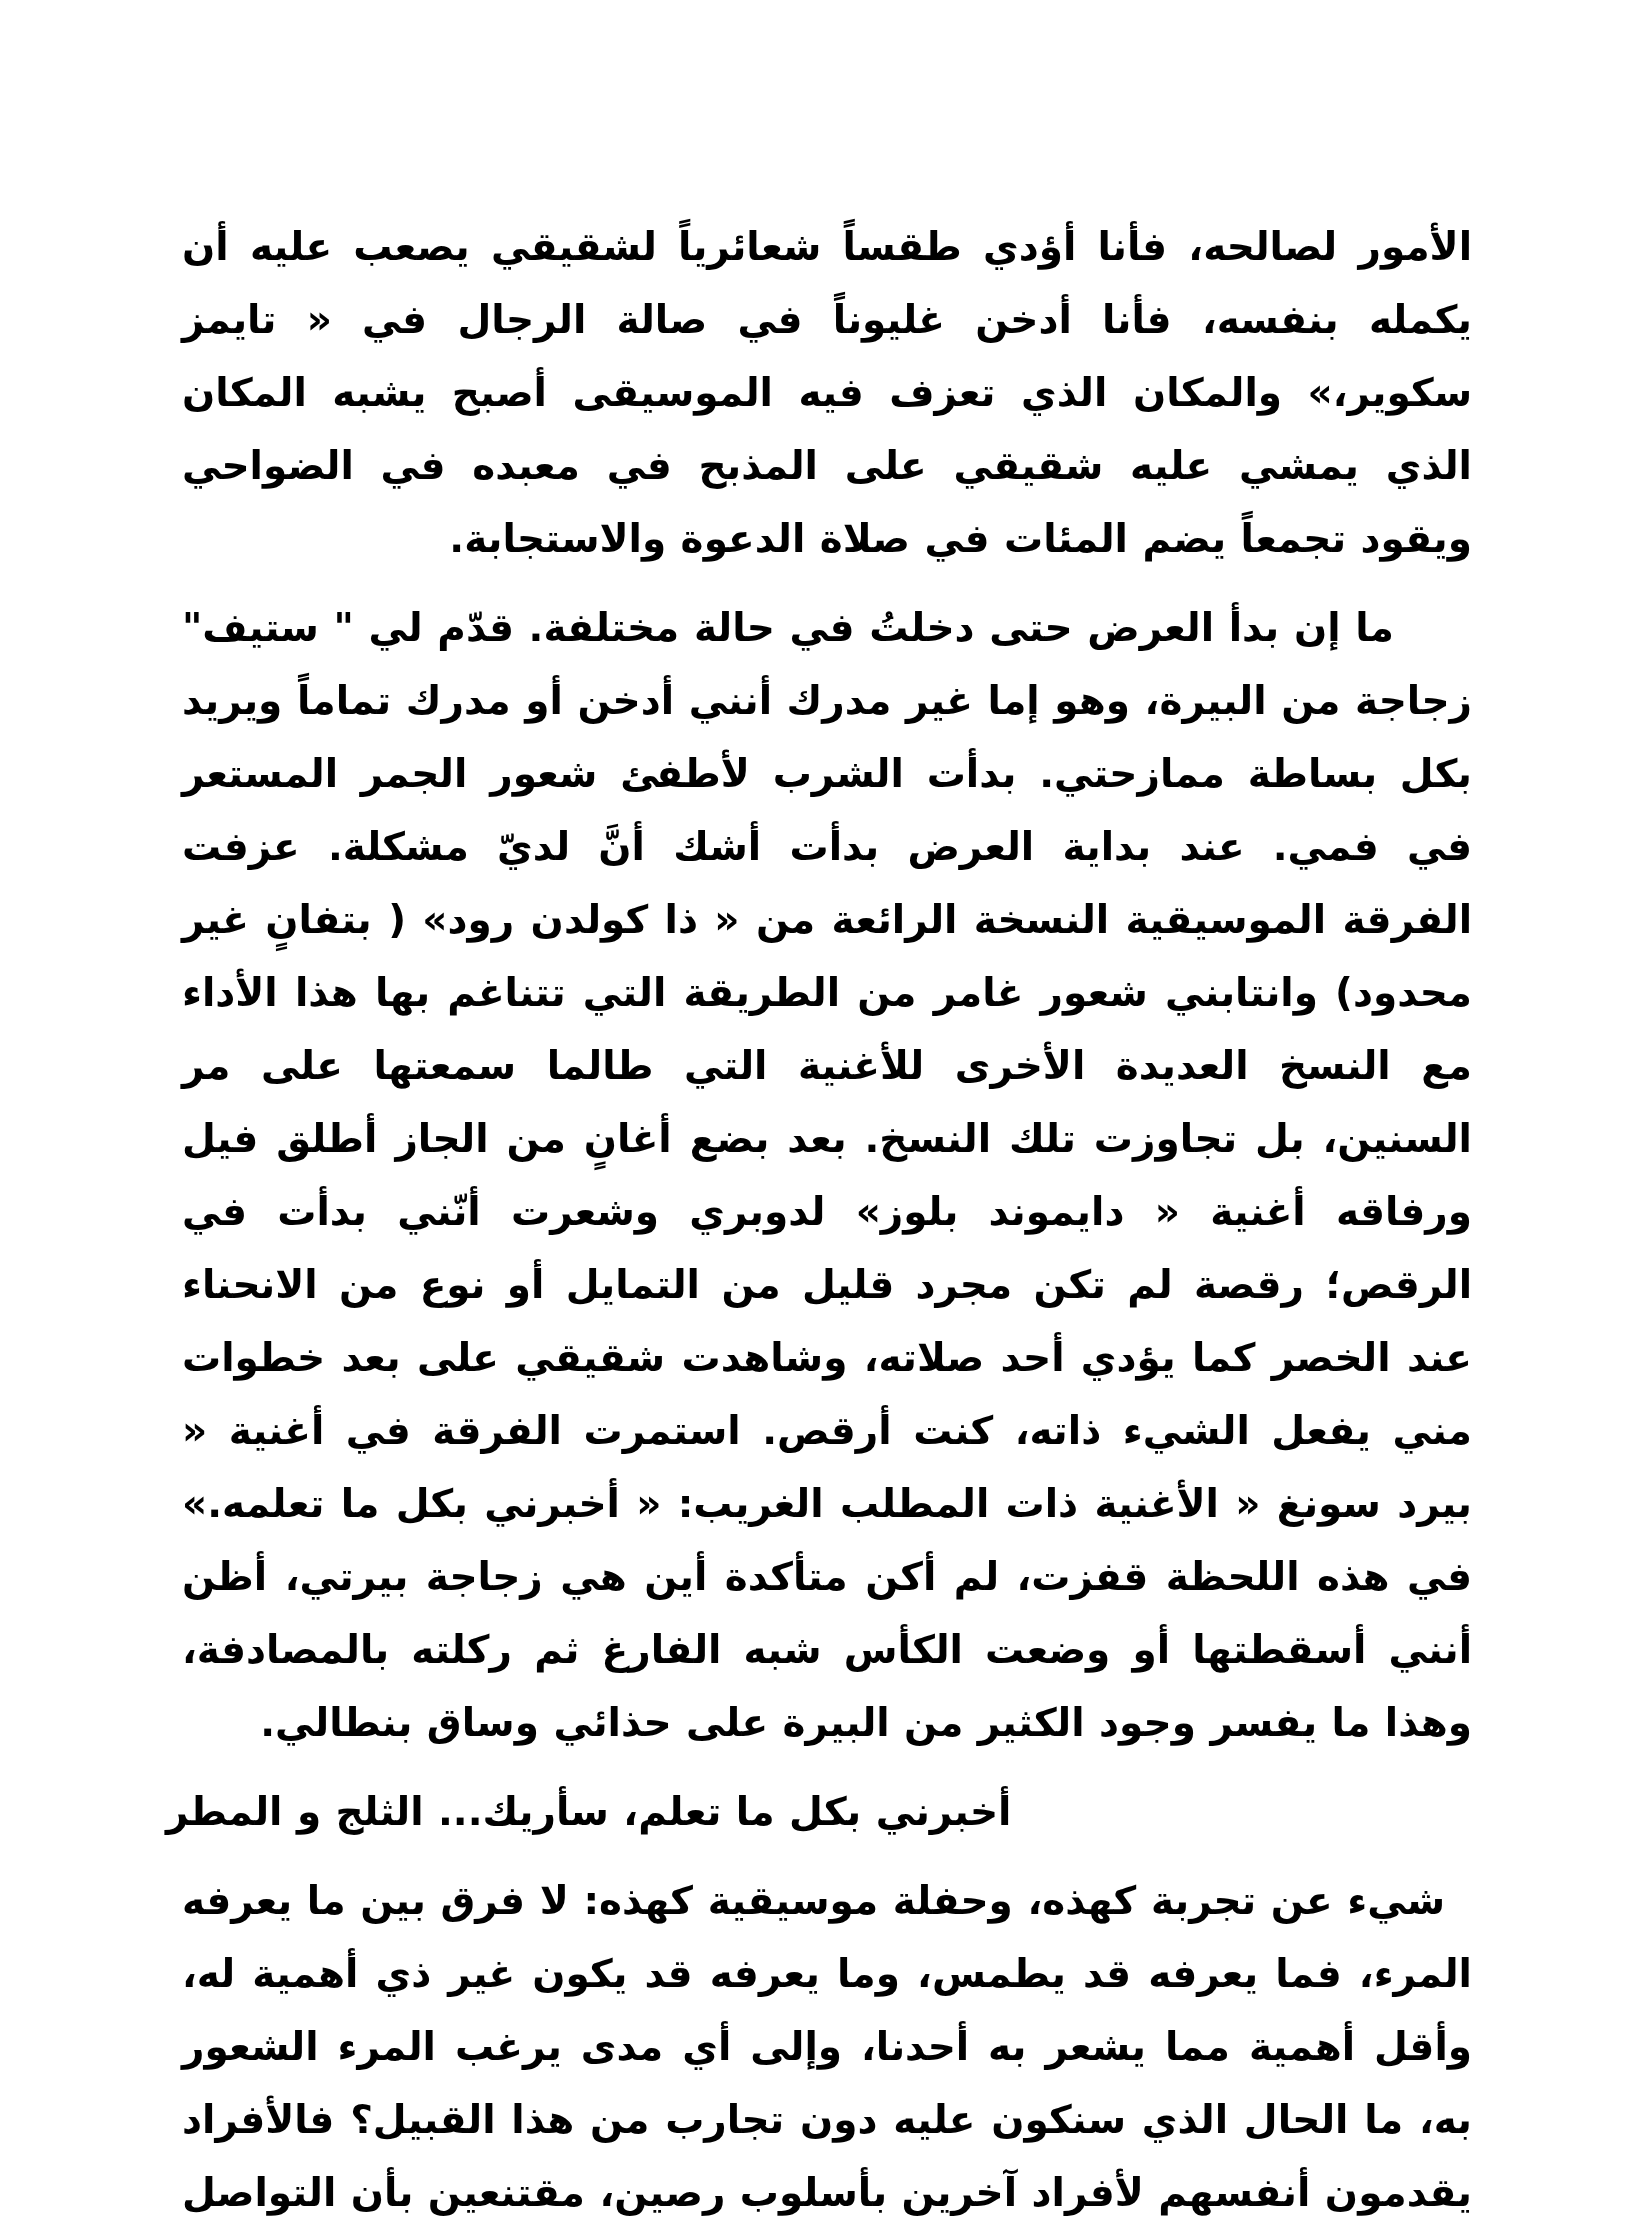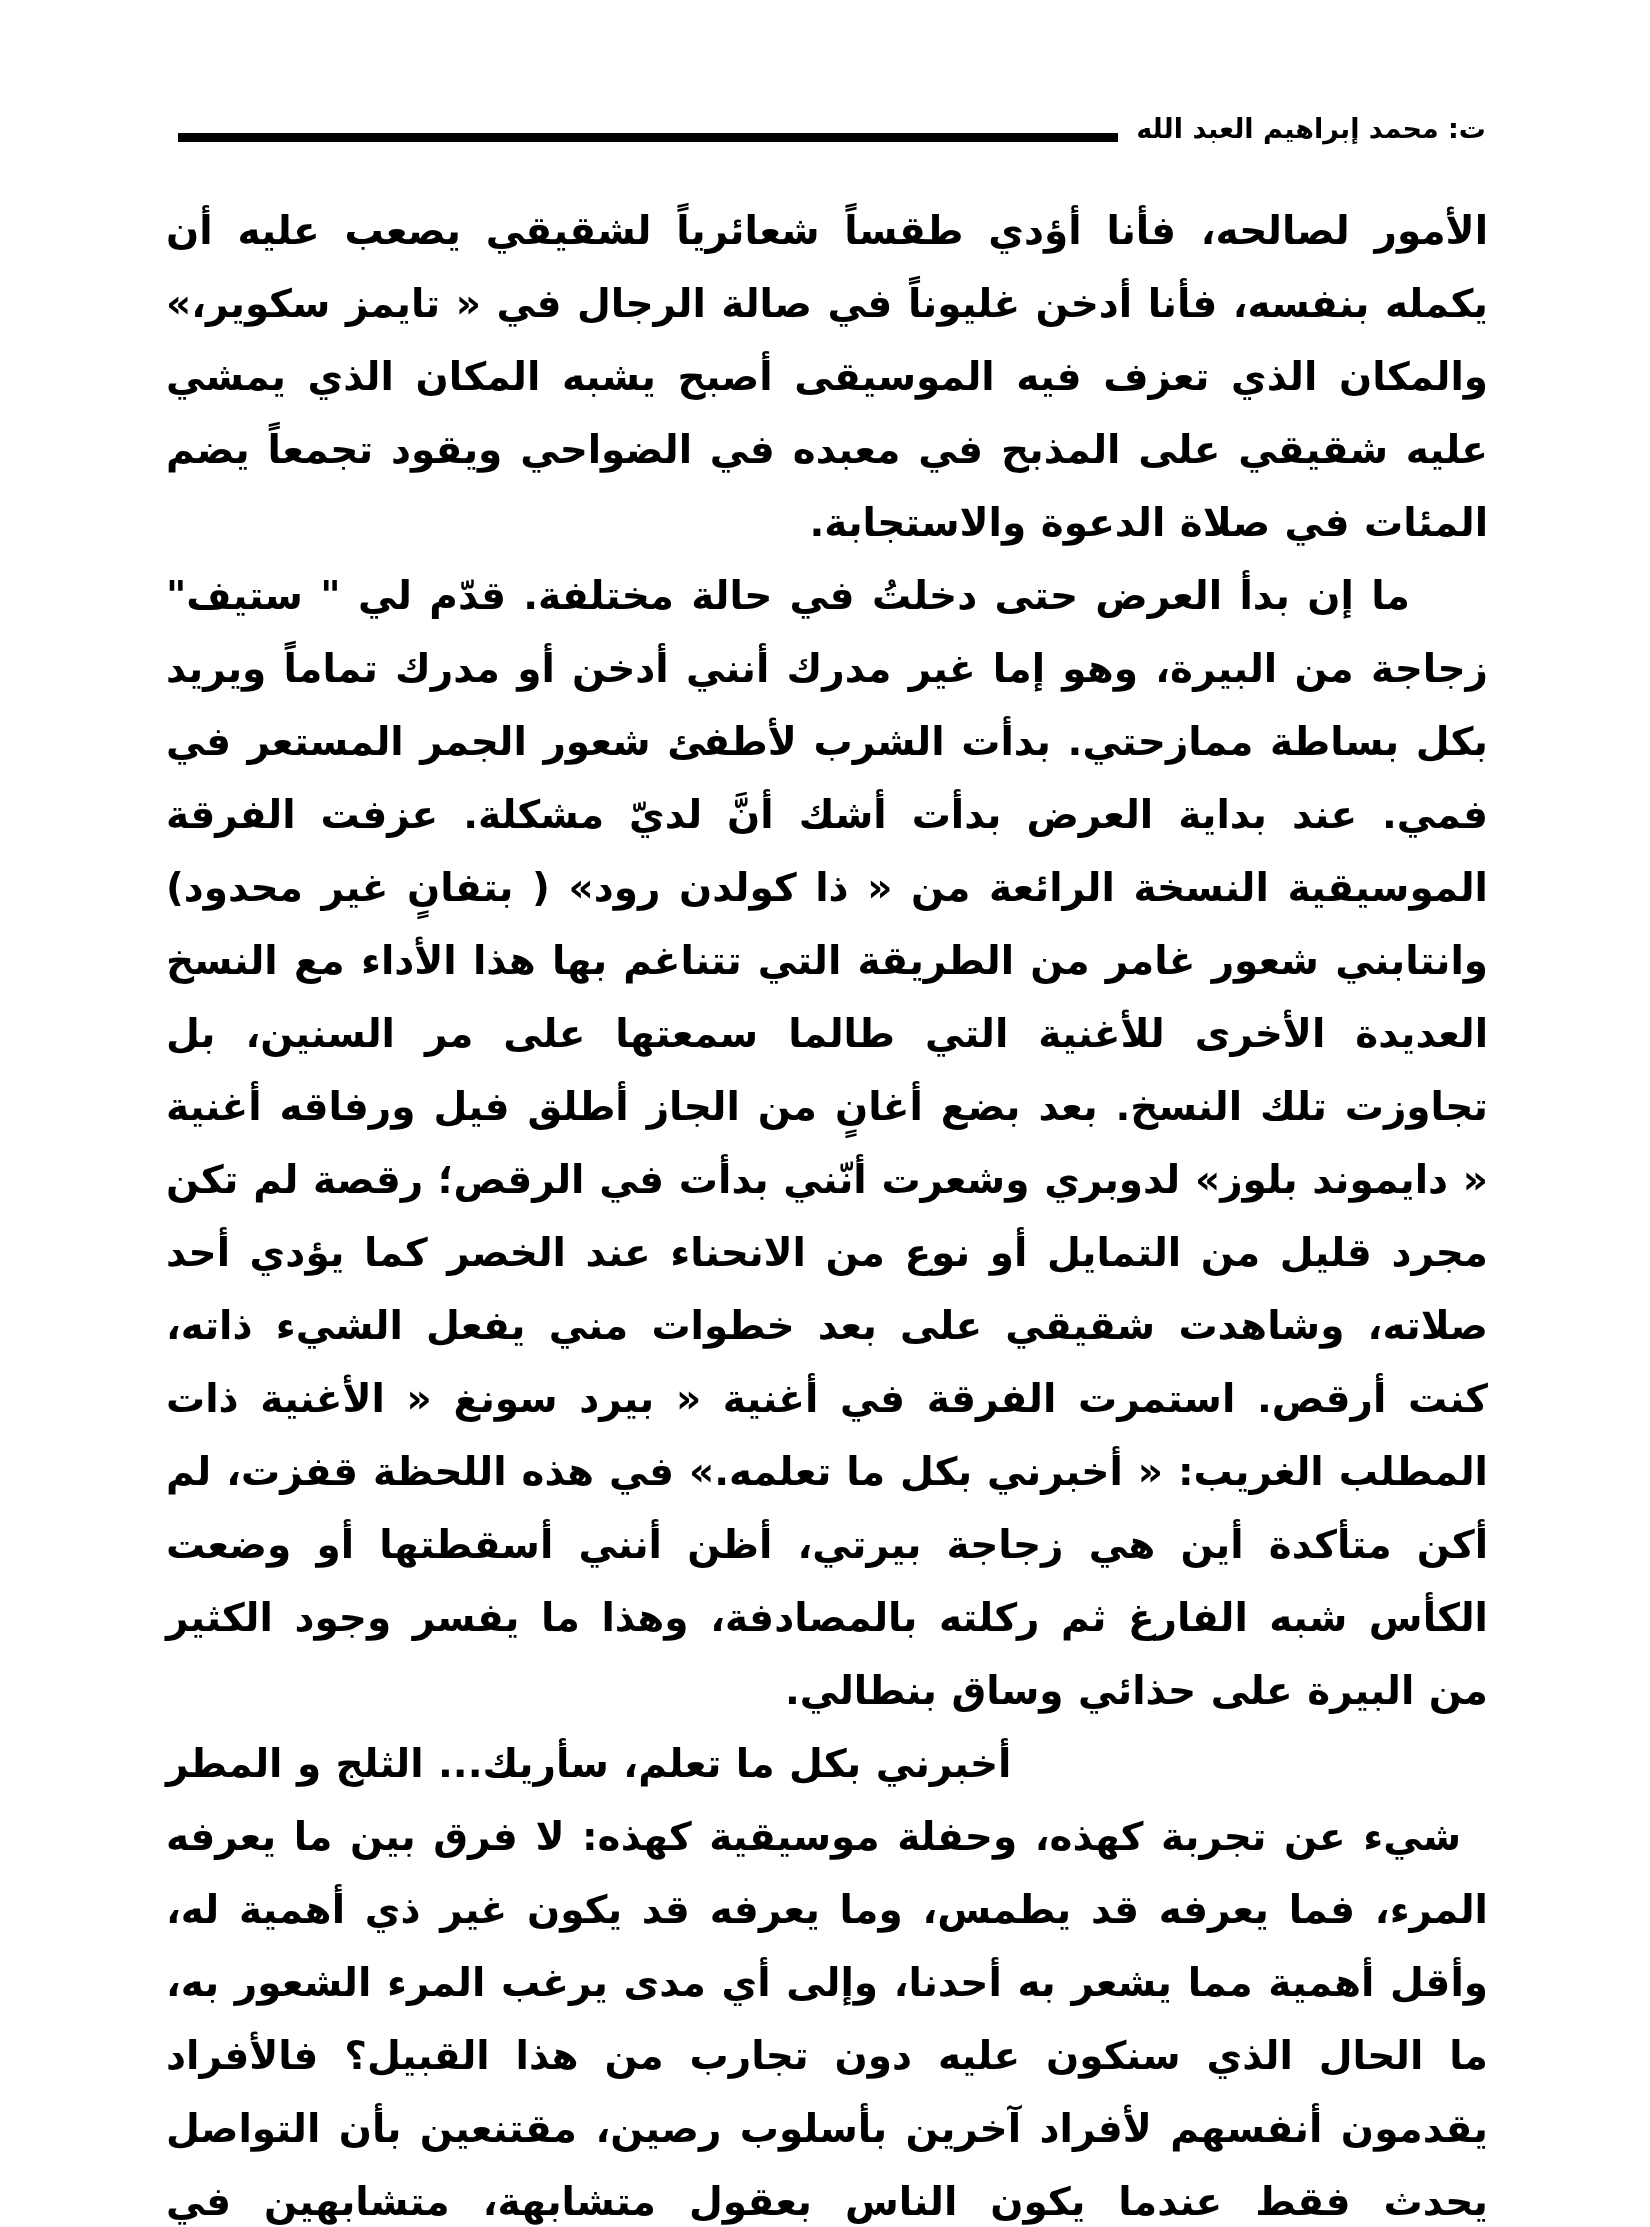--- a/index.html
+++ b/index.html
@@ -51,21 +51,21 @@
     top: 194px;
     right: 162px;
     left: 166px;
     direction: rtl;
     text-align: justify;
     font-size: 39px;
     font-weight: bold;
     line-height: 73px;
     word-spacing: 0.9px;
   }
-  .para { margin: 0; }
+  .para { margin: 16px; }
   .para.indent-big { text-indent: 78px; }
   .para.indent-small { text-indent: 27px; }
   .quote-line {
     margin: 0;
     padding-right: 105px;
     text-align: left;
     text-indent: 0;
   }
 
   
@@ -78,24 +78,20 @@
     display: flex;
     direction: ltr;        
     align-items: center;
   }
 </style>
 </head>
 <body>
 
 <div class="page">
 
-  <div class="header">
-    <span class="translator">ت: محمد إبراهيم العبد الله</span>
-    <div class="header-rule"></div>
-  </div>
 
   <div class="body-text">
     <p class="para">الأمور لصالحه، فأنا أؤدي طقساً شعائرياً لشقيقي يصعب عليه أن يكمله بنفسه، فأنا أدخن غليوناً في صالة الرجال في « تايمز سكوير،» والمكان الذي تعزف فيه الموسيقى أصبح يشبه المكان الذي يمشي عليه شقيقي على المذبح في معبده في الضواحي ويقود تجمعاً يضم المئات في صلاة الدعوة والاستجابة.</p>
     <p class="para indent-big">ما إن بدأ العرض حتى دخلتُ في حالة مختلفة. قدّم لي " ستيف" زجاجة من البيرة، وهو إما غير مدرك أنني أدخن أو مدرك تماماً ويريد بكل بساطة ممازحتي. بدأت الشرب لأطفئ شعور الجمر المستعر في فمي. عند بداية العرض بدأت أشك أنَّ لديّ مشكلة. عزفت الفرقة الموسيقية النسخة الرائعة من « ذا كولدن رود» ( بتفانٍ غير محدود) وانتابني شعور غامر من الطريقة التي تتناغم بها هذا الأداء مع النسخ العديدة الأخرى للأغنية التي طالما سمعتها على مر السنين، بل تجاوزت تلك النسخ. بعد بضع أغانٍ من الجاز أطلق فيل ورفاقه أغنية « دايموند بلوز» لدوبري وشعرت أنّني بدأت في الرقص؛ رقصة لم تكن مجرد قليل من التمايل أو نوع من الانحناء عند الخصر كما يؤدي أحد صلاته، وشاهدت شقيقي على بعد خطوات مني يفعل الشيء ذاته، كنت أرقص. استمرت الفرقة في أغنية « بيرد سونغ « الأغنية ذات المطلب الغريب: « أخبرني بكل ما تعلمه.» في هذه اللحظة قفزت، لم أكن متأكدة أين هي زجاجة بيرتي، أظن أنني أسقطتها أو وضعت الكأس شبه الفارغ ثم ركلته بالمصادفة، وهذا ما يفسر وجود الكثير من البيرة على حذائي وساق بنطالي.</p>
     <p class="quote-line">أخبرني بكل ما تعلم، سأريك... الثلج و المطر</p>
     <p class="para indent-small">شيء عن تجربة كهذه، وحفلة موسيقية كهذه: لا فرق بين ما يعرفه المرء، فما يعرفه قد يطمس، وما يعرفه قد يكون غير ذي أهمية له، وأقل أهمية مما يشعر به أحدنا، وإلى أي مدى يرغب المرء الشعور به، ما الحال الذي سنكون عليه دون تجارب من هذا القبيل؟ فالأفراد يقدمون أنفسهم لأفراد آخرين بأسلوب رصين، مقتنعين بأن التواصل يحدث فقط عندما يكون الناس بعقول متشابهة، متشابهين في التفكير ومتعاطفين ظاهرياً.</p>
 
   </div>
 
   <div class="footer">

